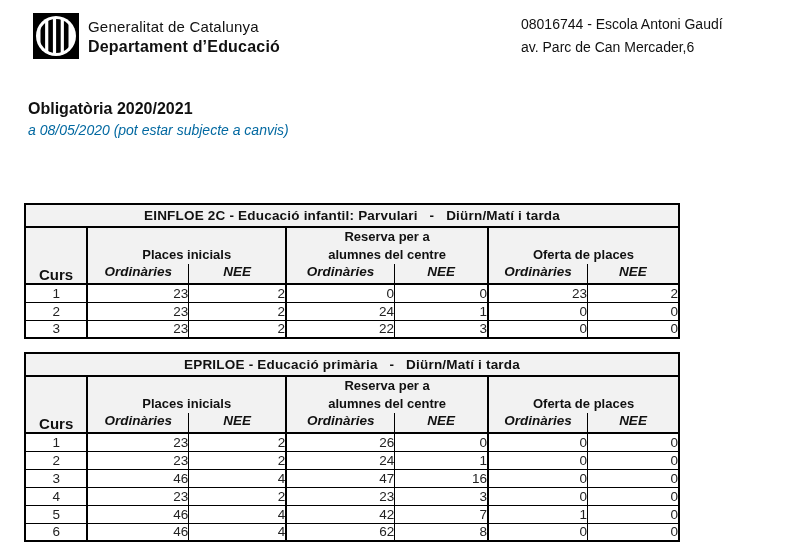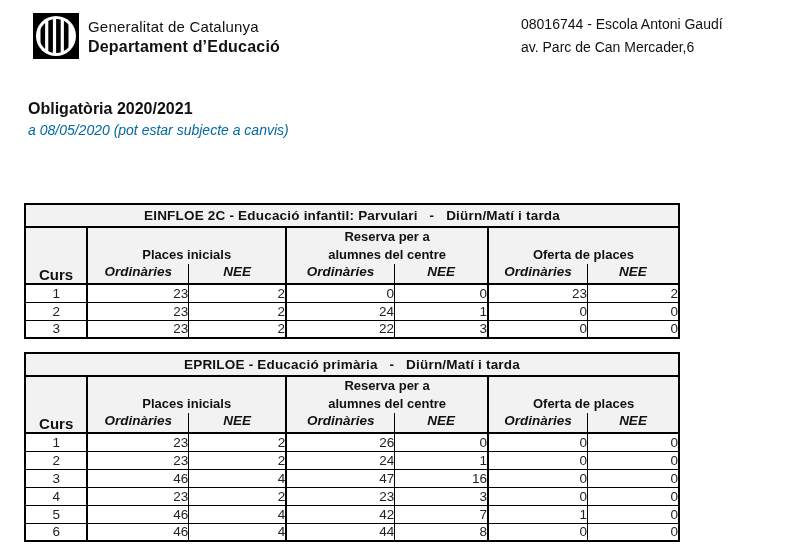--- a/index.html
+++ b/index.html
@@ -230,21 +230,21 @@
           <td class="num thick-r">4</td>
           <td class="num">42</td>
           <td class="num thick-r">7</td>
           <td class="num">1</td>
           <td class="num">0</td>
         </tr>
         <tr>
           <td class="curs thick-r">6</td>
           <td class="num">46</td>
           <td class="num thick-r">4</td>
-          <td class="num">44</td>
+          <td class="num">62</td>
           <td class="num thick-r">8</td>
           <td class="num">0</td>
           <td class="num">0</td>
         </tr>
       </tbody>
   </table>
 
 </div>
 
 </body></html>

